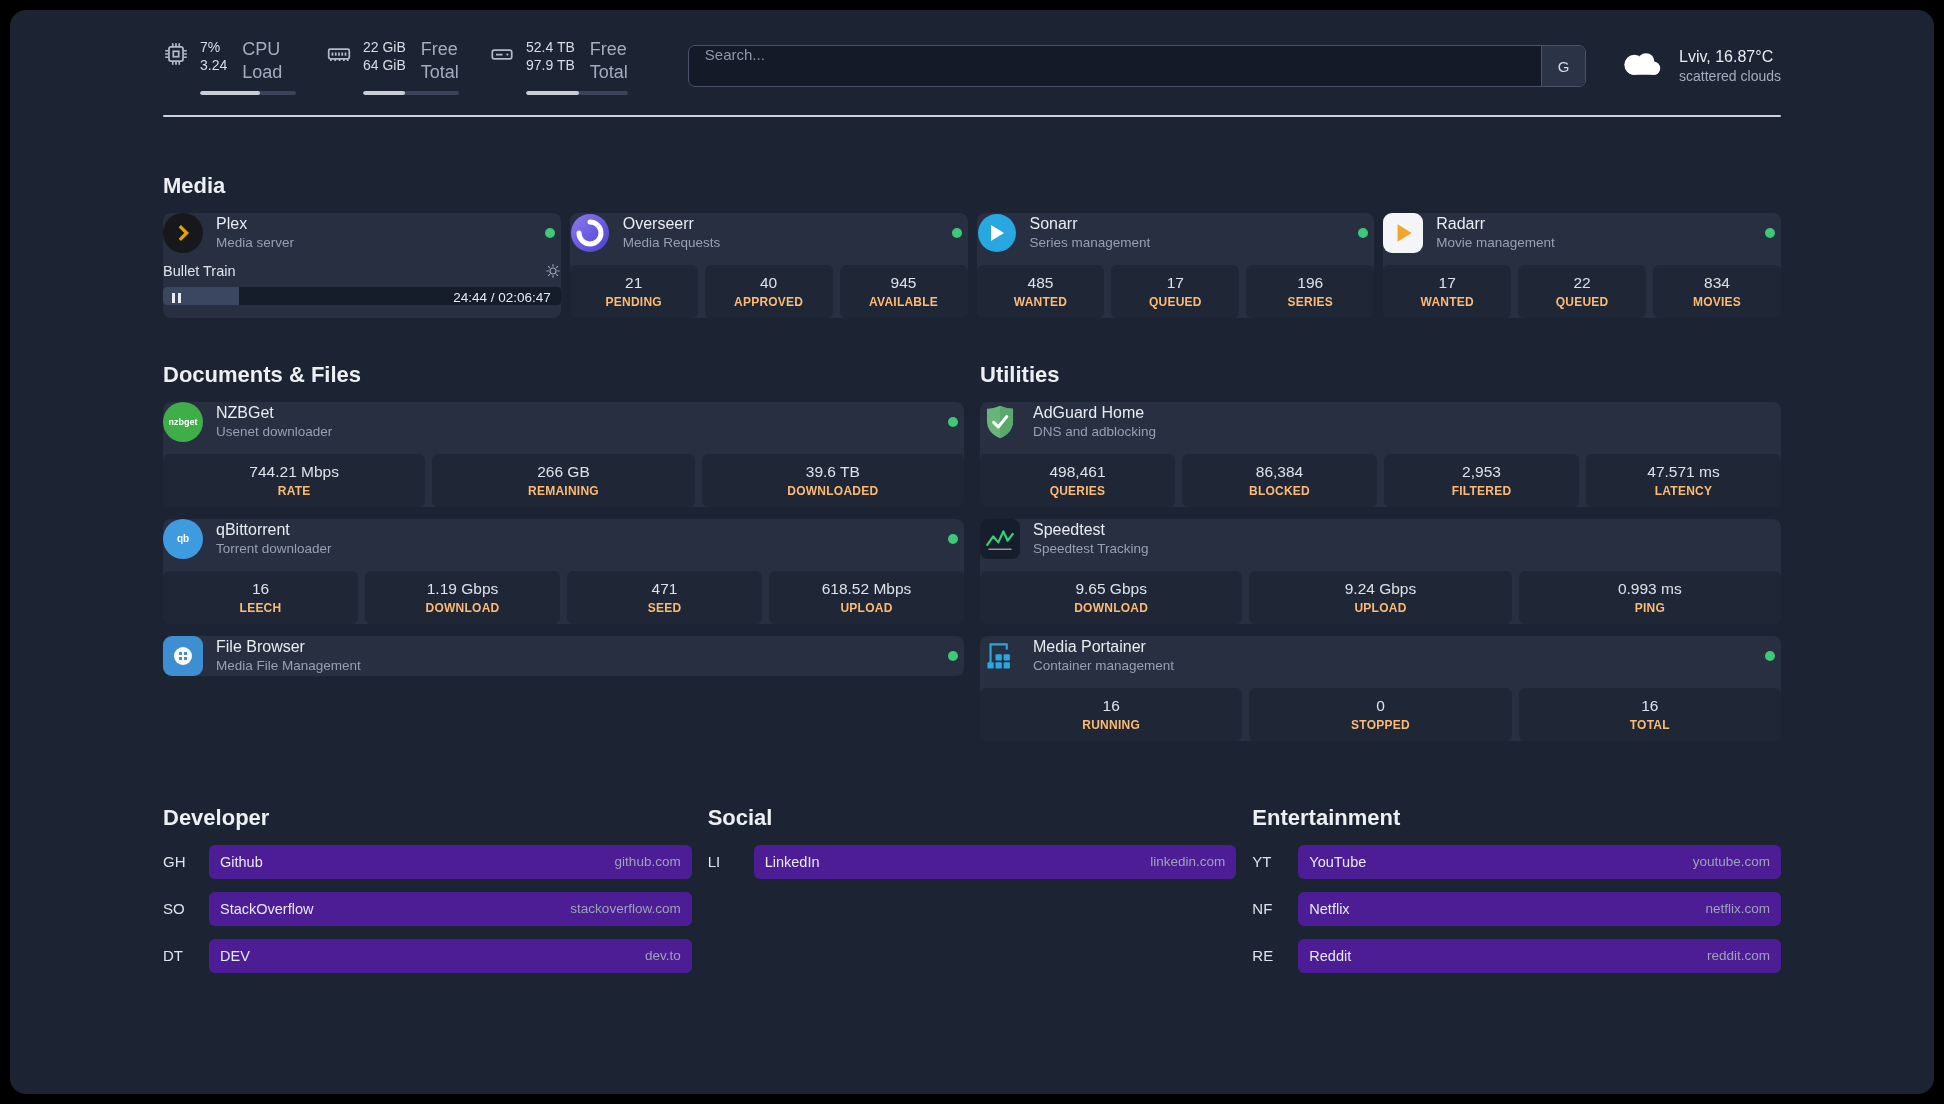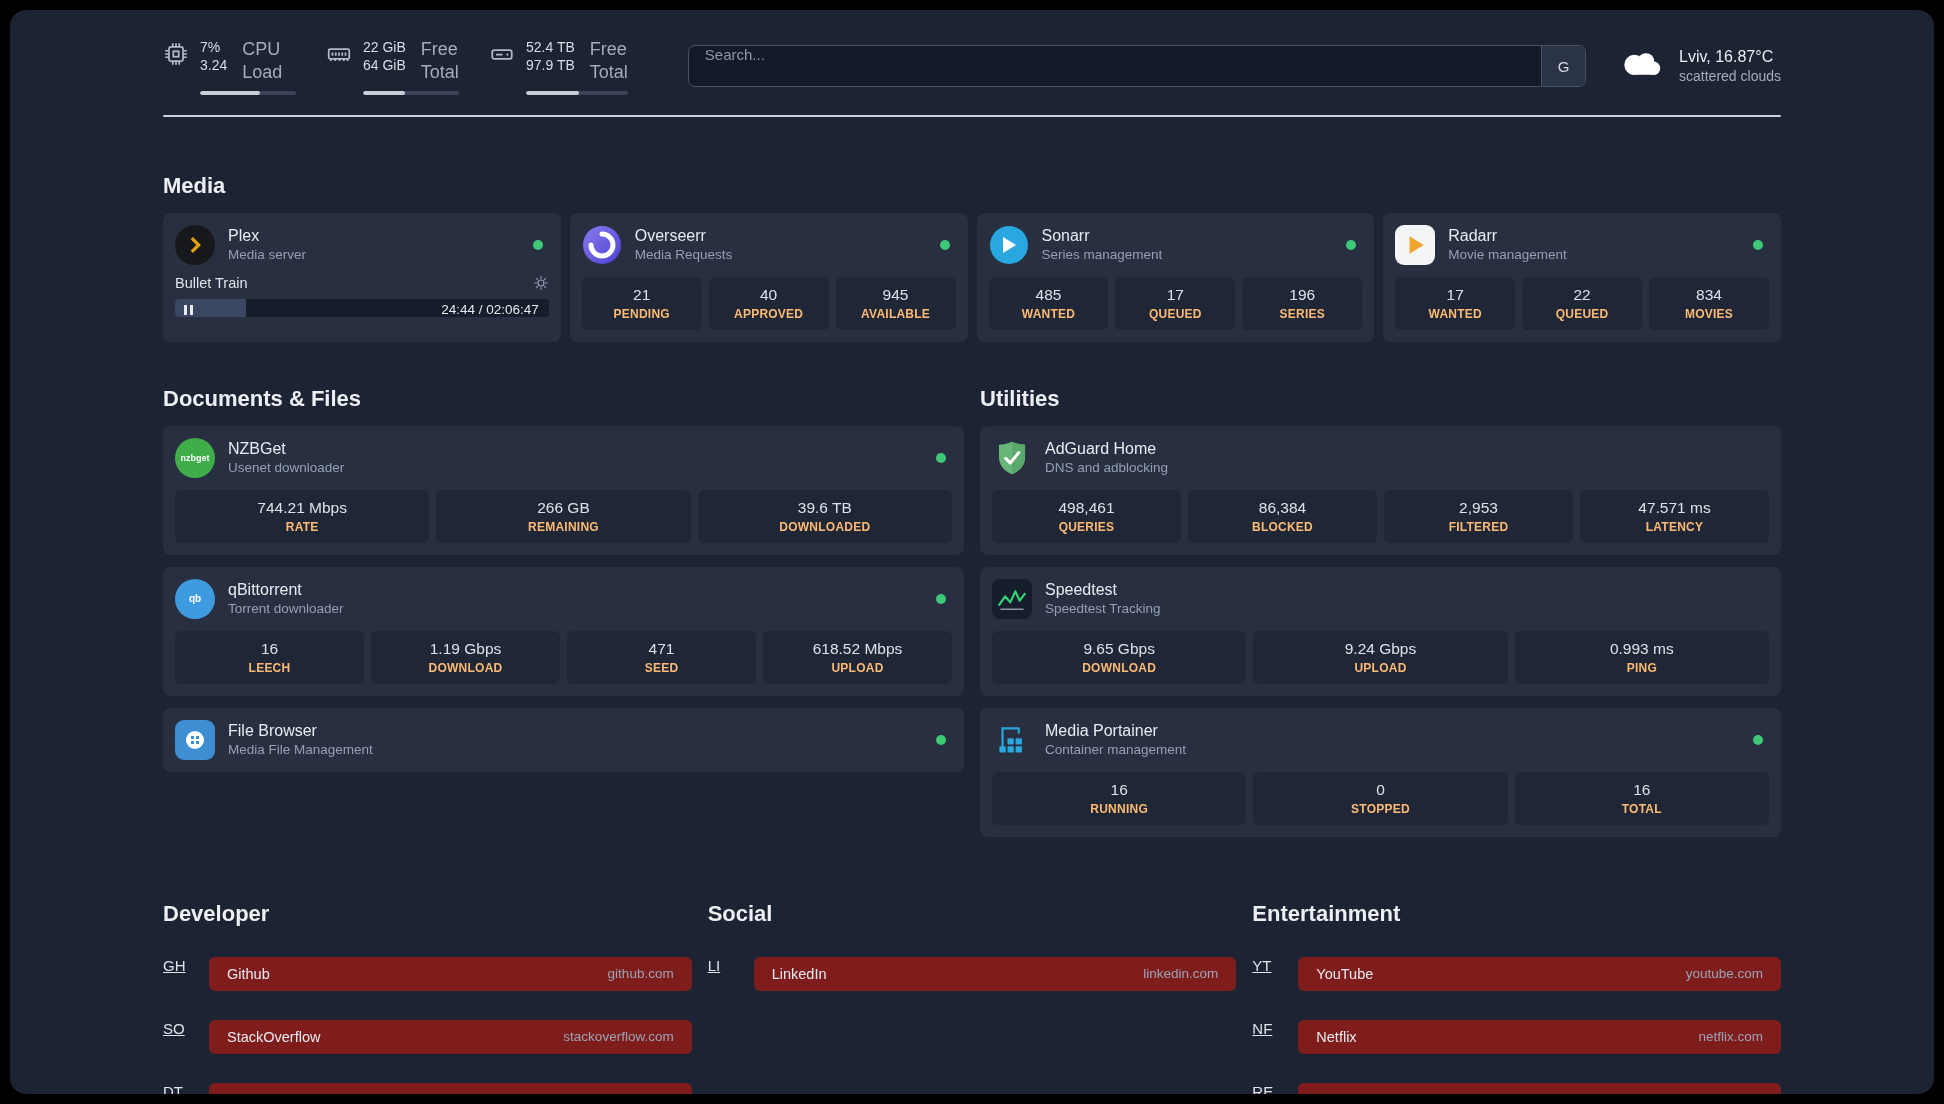--- a/index.html
+++ b/index.html
@@ -42,21 +42,21 @@
   .weather-loc { color:#e8ebf0; font-size:16px; }
   .weather-cond { color:#a3acbd; font-size:14px; margin-top:2px; }
 
   .divider { height:2px; background:#ccd1da; margin-top:20px; border-radius:1px; }
 
   
   .section-title { color:#edeff3; font-size:22px; font-weight:600; }
   .media-section { margin-top:56px; }
   .media-grid { display:grid; grid-template-columns:repeat(4,1fr); gap:9px; margin-top:14px; }
 
-  .card { background:#272f41; border-radius:8px; padding:12px; }
+  .card { background:#272f41; border-radius:8px; }
   .card-head { display:flex; align-items:center; gap:13px; cursor:pointer; }
   .app-icon { width:40px; height:40px; flex:none; display:flex; align-items:center; justify-content:center; }
   .app-icon.plex { background:#17181b; border-radius:50%; }
   .app-icon.radarr { background:#f4f5f7; border-radius:9px; }
   .app-icon.nzbget { background:#3fae49; border-radius:50%; }
   .app-icon.nzbget span { color:#fff; font-size:9px; font-weight:bold; }
   .app-icon.qbit { background:#3f9be0; border-radius:50%; }
   .app-icon.qbit span { color:#fff; font-size:10px; font-weight:bold; }
   .app-icon.filebrowser { background:#3d8fd1; border-radius:9px; }
   .app-icon.speedtest { background:#161d2b; border-radius:8px; }
@@ -83,23 +83,23 @@
   .player-time { position:absolute; right:10px; top:3px; color:#e6e9ee; font-size:13.5px; }
 
   
   .cols2 { display:grid; grid-template-columns:1fr 1fr; gap:16px; margin-top:44px; align-items:start; }
   .col-cards { display:flex; flex-direction:column; gap:12px; margin-top:14px; }
 
   
   .bookmarks { display:grid; grid-template-columns:repeat(3,1fr); gap:16px; margin-top:64px; padding-bottom:40px; align-items:start; }
   .bm-list { display:flex; flex-direction:column; gap:13px; margin-top:14px; }
   .bm-row { display:flex; align-items:center; }
-  .bm-abbr { width:46px; color:#dfe3ea; font-size:15px; flex:none;text-decoration:underline; }
+  .bm-abbr { width:46px; color:#dfe3ea; font-size:15px; flex:none; }
   .bm-box { flex:1; display:flex; justify-content:space-between; align-items:center;
-            background:#7f1d1d; border-radius:6px; padding:9px 18px; cursor:pointer;margin-top:16px; }
+            background:#4c1d95; border-radius:6px; padding:9px 11px; cursor:pointer; }
   .bm-name { color:#e6eaef; font-size:14.5px; }
   .bm-url { color:#9aa4b5; font-size:13.5px; }
 </style>
 </head>
 <body>
 
 <div class="page">
   <div class="container">
 
     <div class="topbar">

